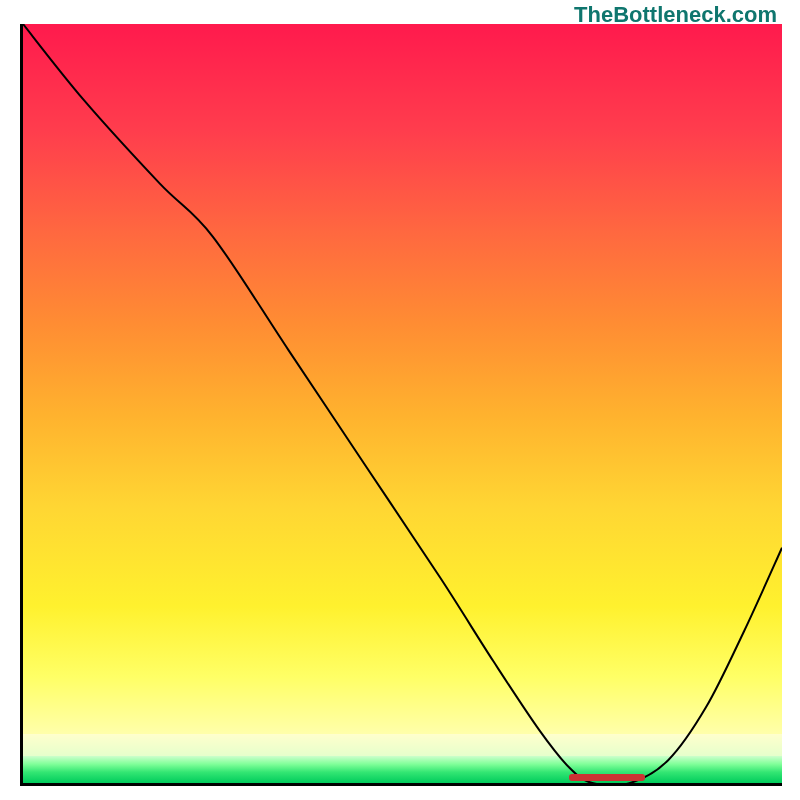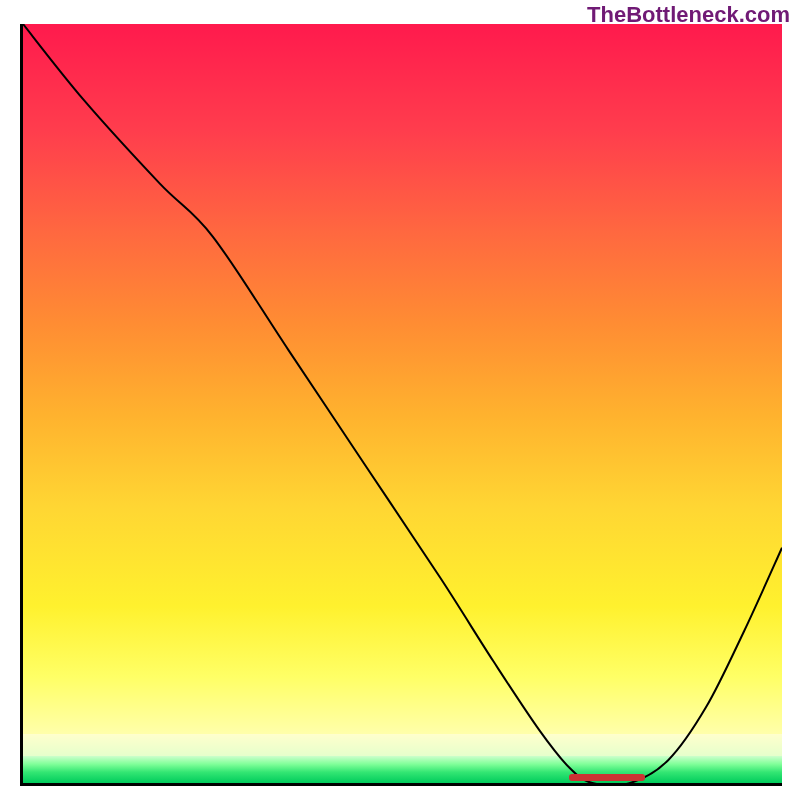--- a/index.html
+++ b/index.html
@@ -11,24 +11,24 @@
     background: #fff;
   }
   .container {
     position: relative;
     width: 800px;
     height: 800px;
   }
   .watermark {
     position: absolute;
     top: 2px;
-    right: 10px;
+    right: 23px;
     font-size: 22px;
     font-weight: bold;
-    color: #701a75;
+    color: #0f766e;
     z-index: 10;
   }
   .plot-area {
     position: absolute;
     left: 20px;
     top: 24px;
     width: 762px;
     height: 762px;
     border-left: 3px solid #000;
     border-bottom: 3px solid #000;

